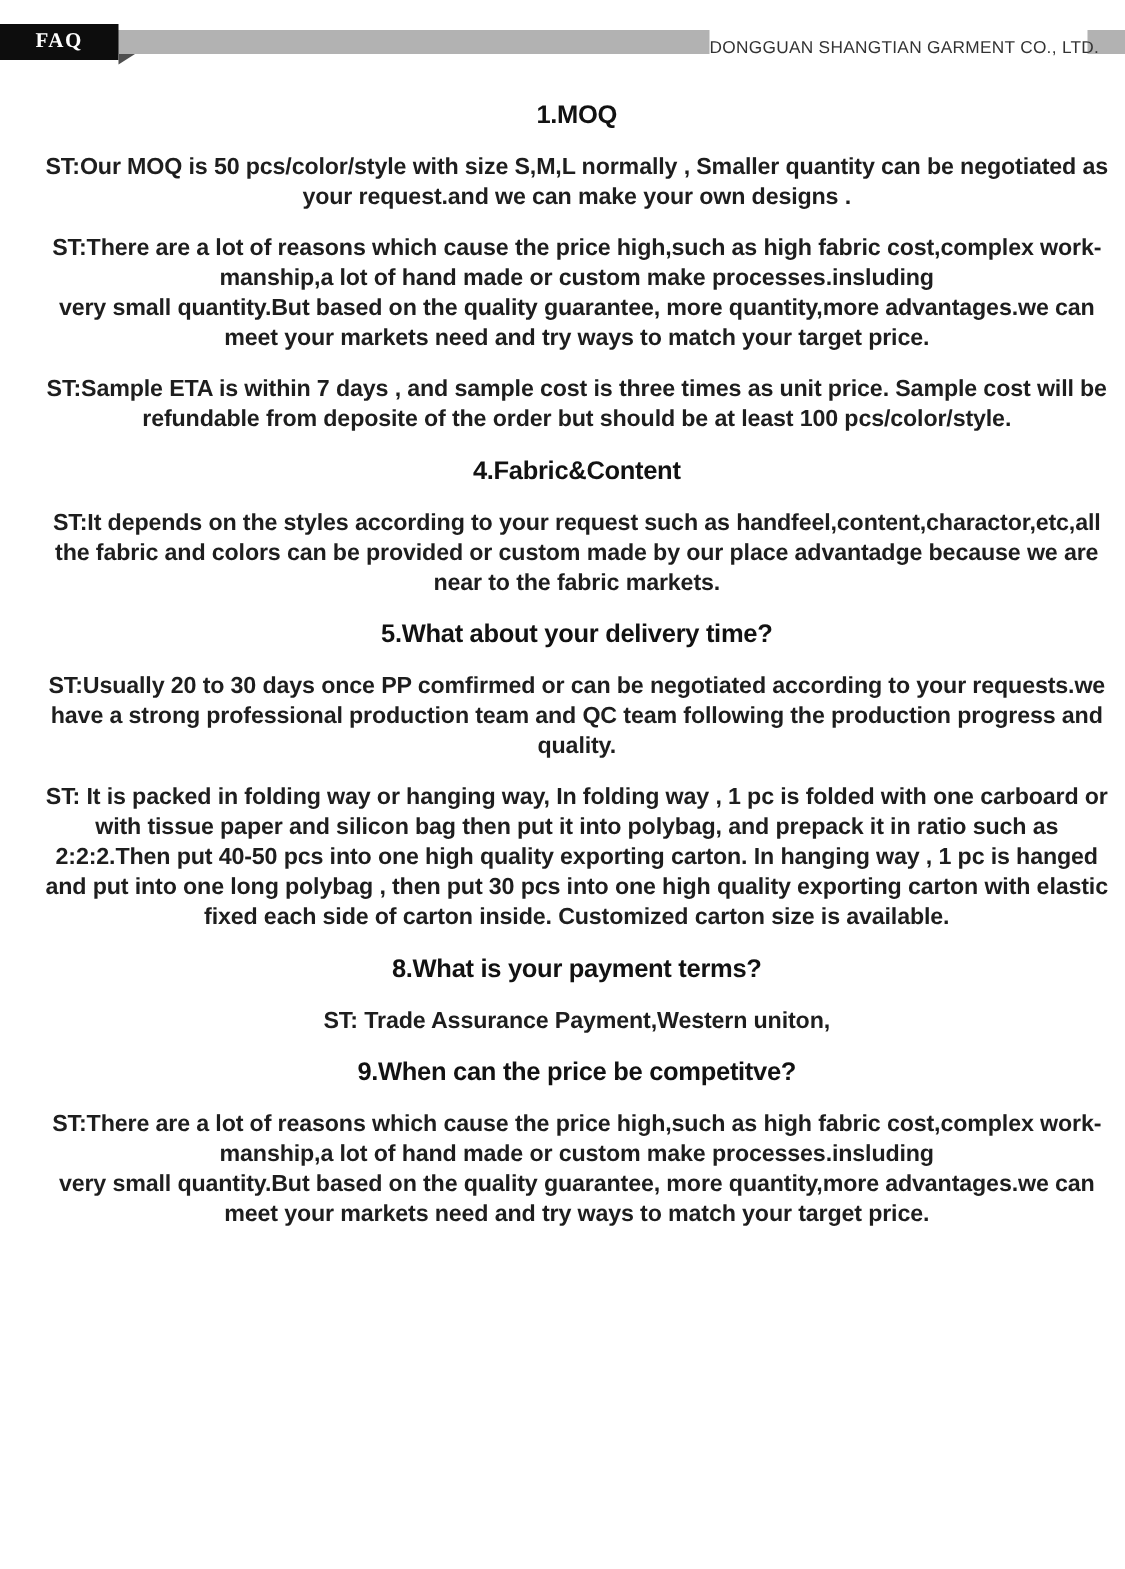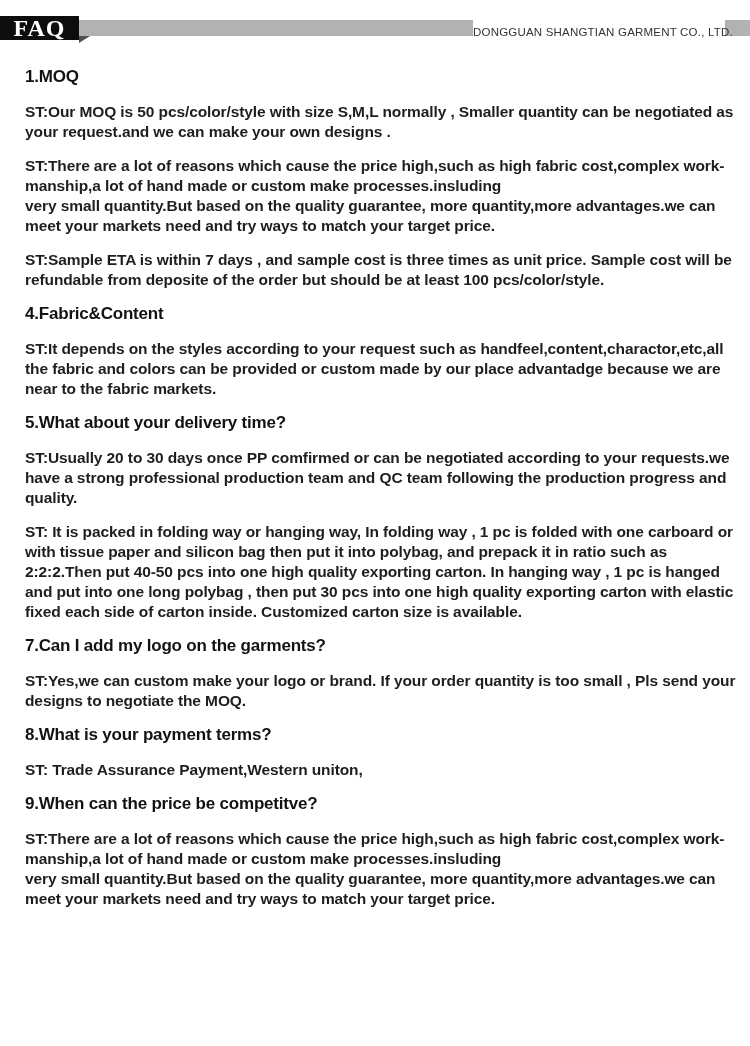--- a/index.html
+++ b/index.html
@@ -38,37 +38,37 @@
   .tab {
     position: absolute;
     left: 0;
     top: 16px;
     width: 79px;
     height: 24px;
     background: #0d0d0d;
     color: #ffffff;
     font-family: "Liberation Serif", "DejaVu Serif", serif;
     font-weight: bold;
-    font-size: 24px;
+    font-size: 14px;
     line-height: 24px;
     text-align: center;
     letter-spacing: 1px;
   }
   .fold {
     position: absolute;
     left: 79px;
     top: 36px;
     width: 0;
     height: 0;
     border-top: 7px solid #4f4f4f;
     border-right: 11px solid transparent;
   }
 
   
-  .content { padding: 17px 6px 0 25px; }
+  .content { padding: 17px 6px 0 25px; text-align: center; }
   .qa h2 {
     margin: 0 0 15px 0;
     font-size: 17px;
     line-height: 20px;
     font-weight: bold;
     color: #121212;
     letter-spacing: -0.2px;
   }
   .qa p {
     margin: 0 0 14px 0;
@@ -130,25 +130,20 @@
     </section>
 
     <section class="qa">
       <p>ST: It is packed in folding way or hanging way, In folding way , 1 pc is folded with one carboard or
 with tissue paper and silicon bag then put it into polybag, and prepack it in ratio such as
 2:2:2.Then put 40-50 pcs into one high quality exporting carton. In hanging way , 1 pc is hanged
 and put into one long polybag , then put 30 pcs into one high quality exporting carton with elastic
 fixed each side of carton inside. Customized carton size is available.</p>
     </section>
 
-    <section class="qa">
-      <h2>7.Can I add my logo on the garments?</h2>
-      <p>ST:Yes,we can custom make your logo or brand. If your order quantity is too small , Pls send your
-designs to negotiate the MOQ.</p>
-    </section>
 
     <section class="qa">
       <h2>8.What is your payment terms?</h2>
       <p>ST: Trade Assurance Payment,Western uniton,</p>
     </section>
 
     <section class="qa">
       <h2>9.When can the price be competitve?</h2>
       <p>ST:There are a lot of reasons which cause the price high,such as high fabric cost,complex work-
 manship,a lot of hand made or custom make processes.insluding

